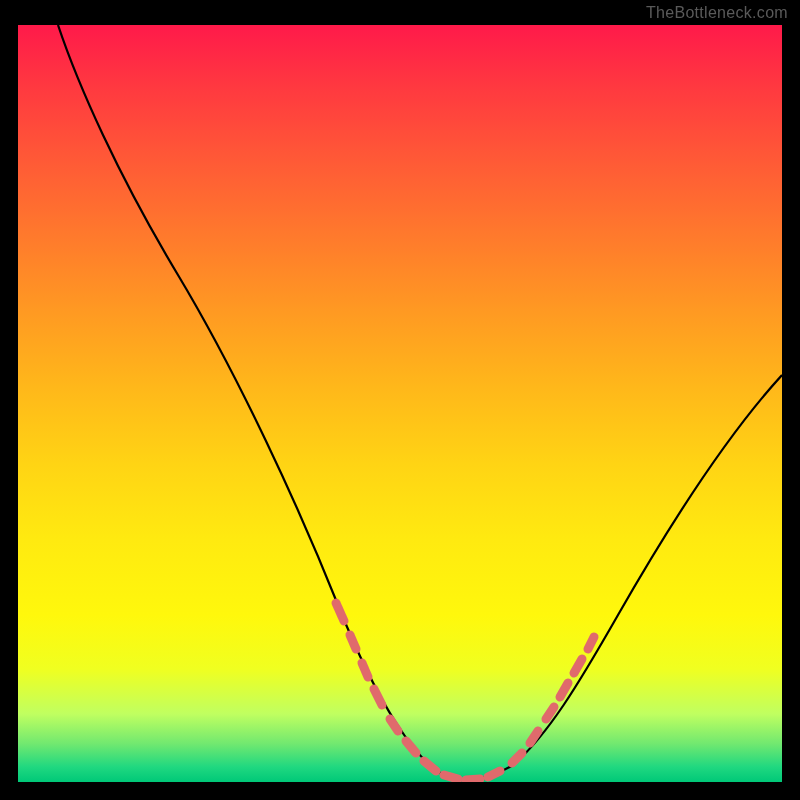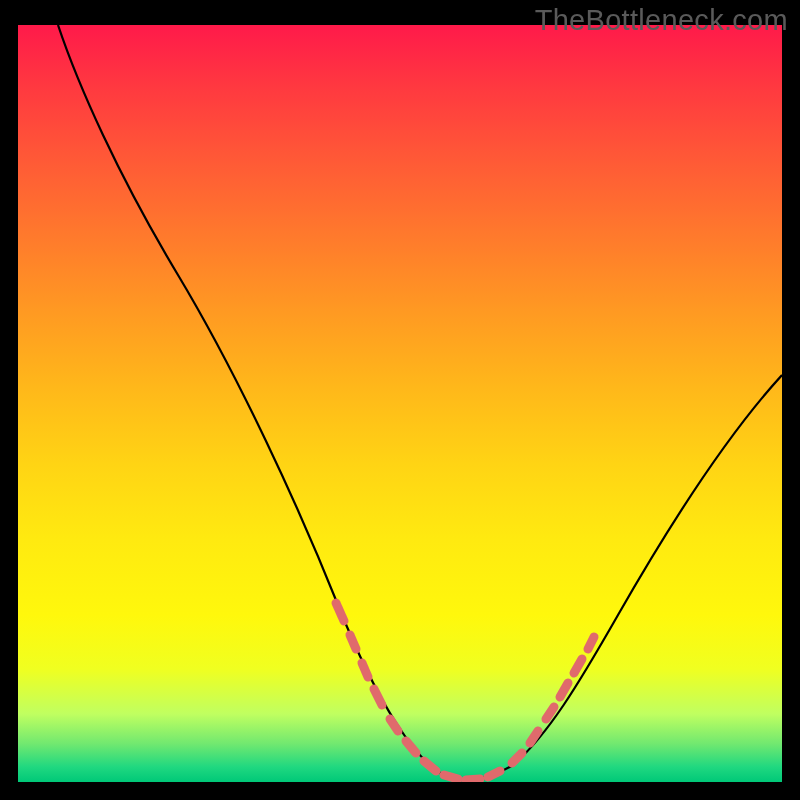--- a/index.html
+++ b/index.html
@@ -9,21 +9,21 @@
     background: #000;
     position: relative;
     overflow: hidden;
     font-family: Arial, sans-serif;
   }
   .watermark {
     position: absolute;
     top: 4px;
     right: 12px;
     color: #5a5a5a;
-    font-size: 29px;
+    font-size: 16px;
     font-weight: 500;
     letter-spacing: 0.3px;
     z-index: 20;
   }
   .frame {
     position: absolute;
     left: 18px;
     top: 25px;
     width: 764px;
     height: 757px;

